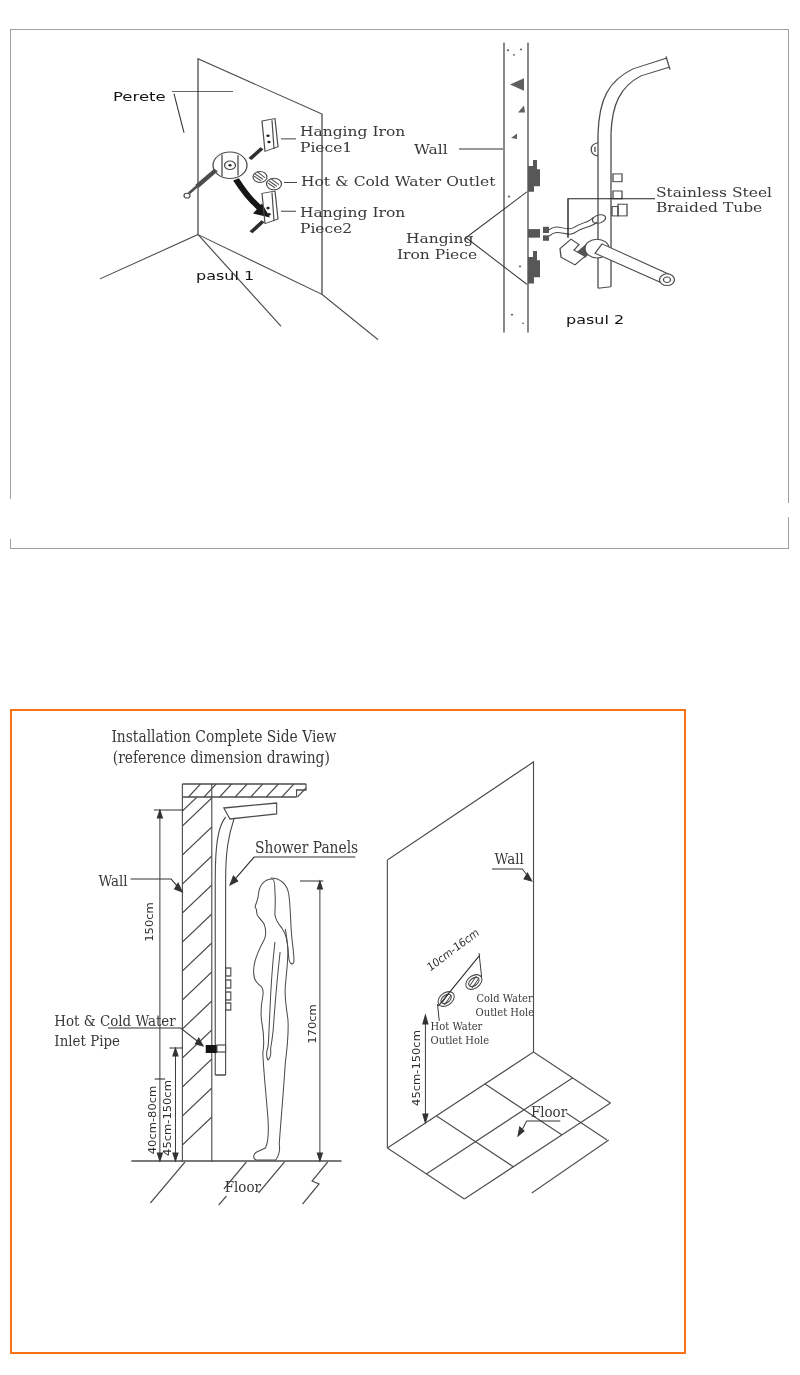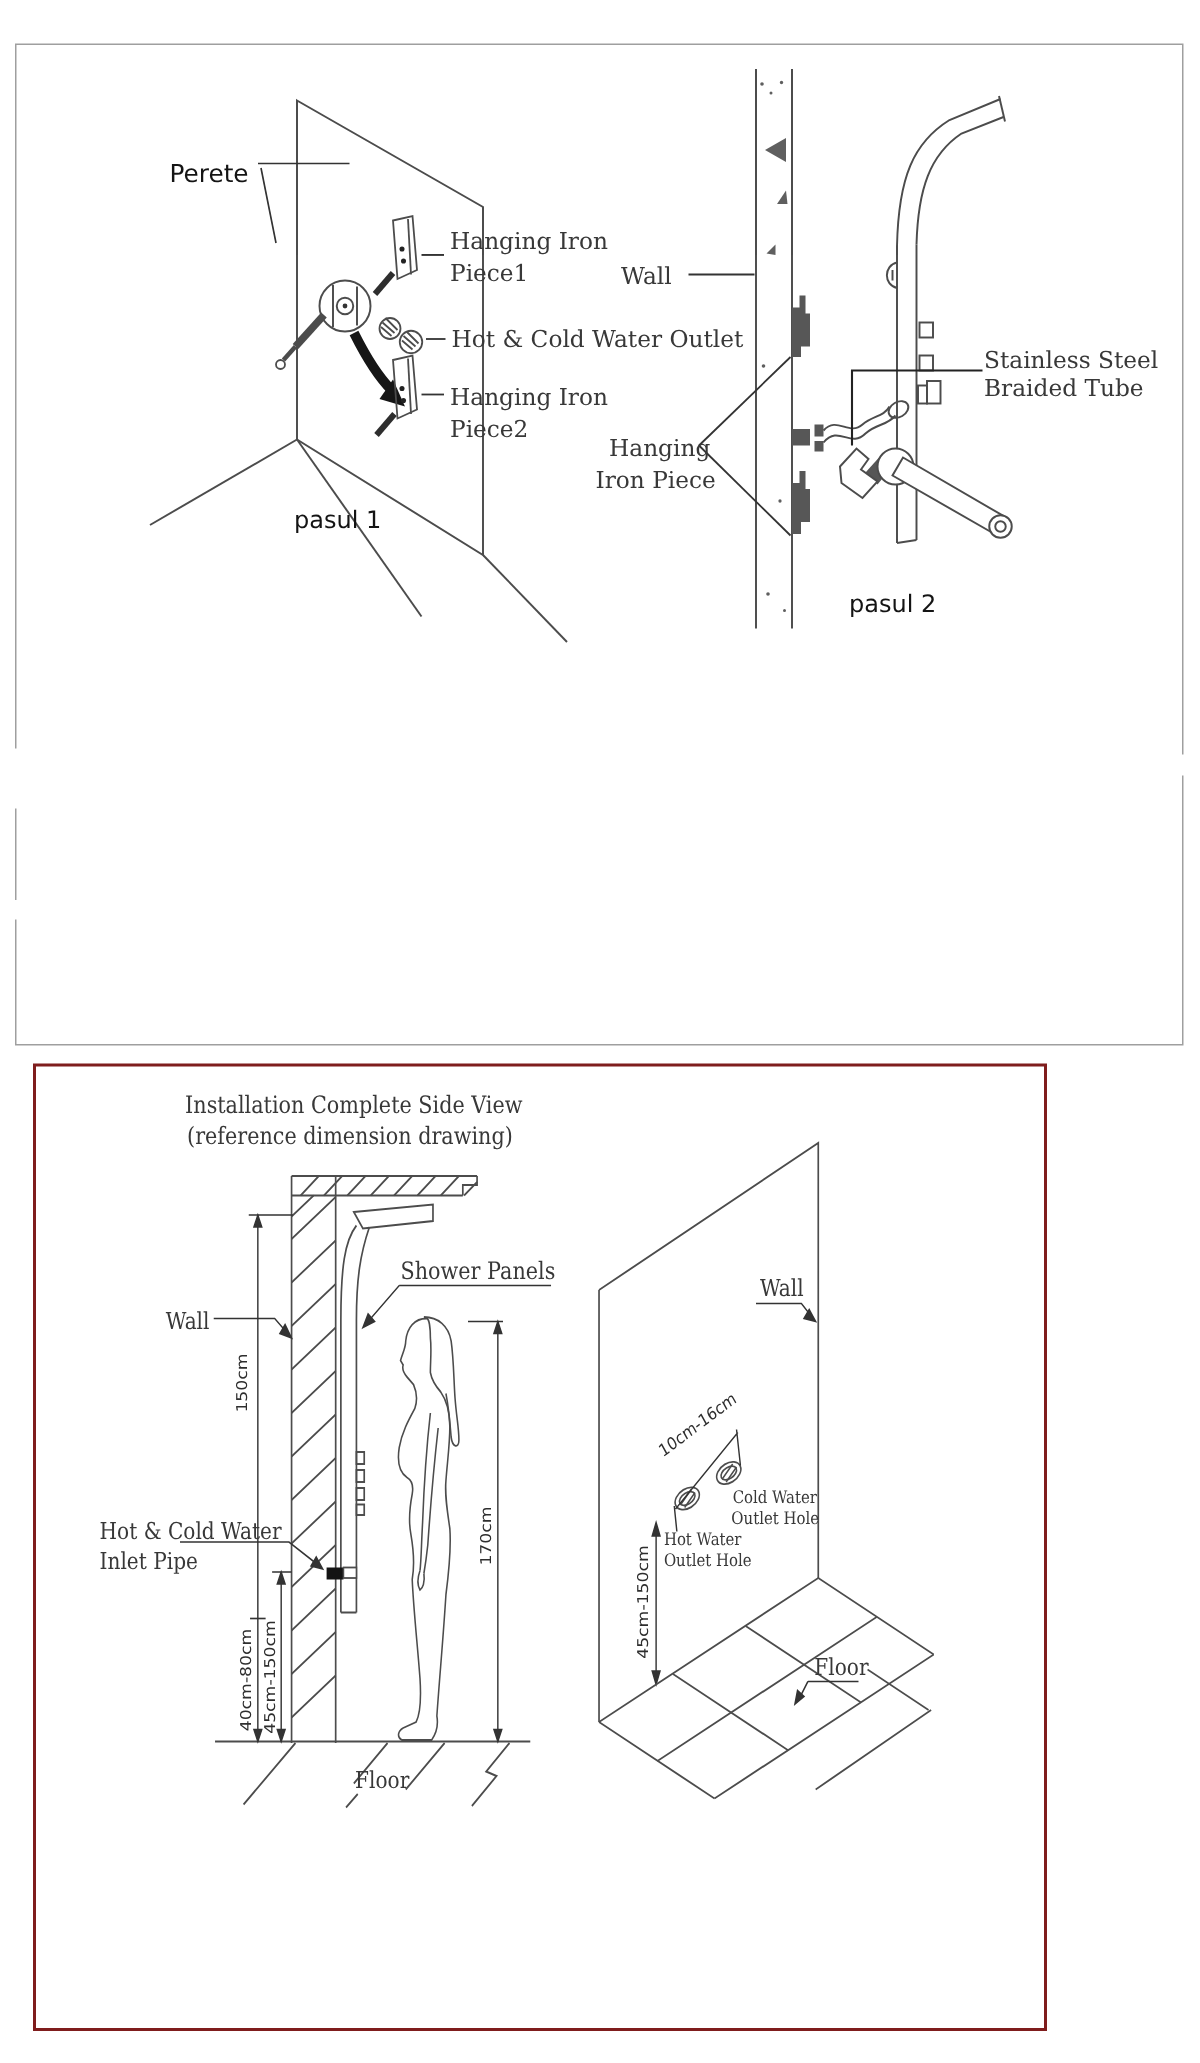--- a/index.html
+++ b/index.html
@@ -1,20 +1,20 @@
 <!DOCTYPE html>
 <html><head>
 <meta charset="utf-8">
 <style>
   html,body{margin:0;padding:0;background:#ffffff;}
   #stage{position:relative;width:800px;height:1375px;background:#ffffff;overflow:hidden;
          font-family:"DejaVu Serif",serif;}
   .box{position:absolute;background:#ffffff;box-sizing:border-box;}
-  #box1{left:10px;top:29px;width:779px;height:668px;border:1px solid #9f9f9f;}
-  #box2{left:22px;top:709px;width:676px;height:645px;border:2px solid #7f1d1d;}
+  #box1{left:10px;top:29px;width:779px;height:520px;border:1px solid #9f9f9f;}
+  #box2{left:10px;top:709px;width:676px;height:645px;border:2px solid #f97316;}
   .box svg{position:absolute;left:0;top:0;width:100%;height:100%;}
   .patch{position:absolute;background:#ffffff;z-index:5;}
   text{fill:#383838;}
   .serif{font-family:"DejaVu Serif",serif;}
   .sans{font-family:"DejaVu Sans","Liberation Sans",sans-serif;}
   .lbl{font-size:15.5px;}
   .lbl-sm{font-size:11.5px;}
   .title{font-size:16px;}
   .dim{font-size:11.5px;fill:#2e2e2e;}
   .ro{font-size:16px;fill:#141414;}

